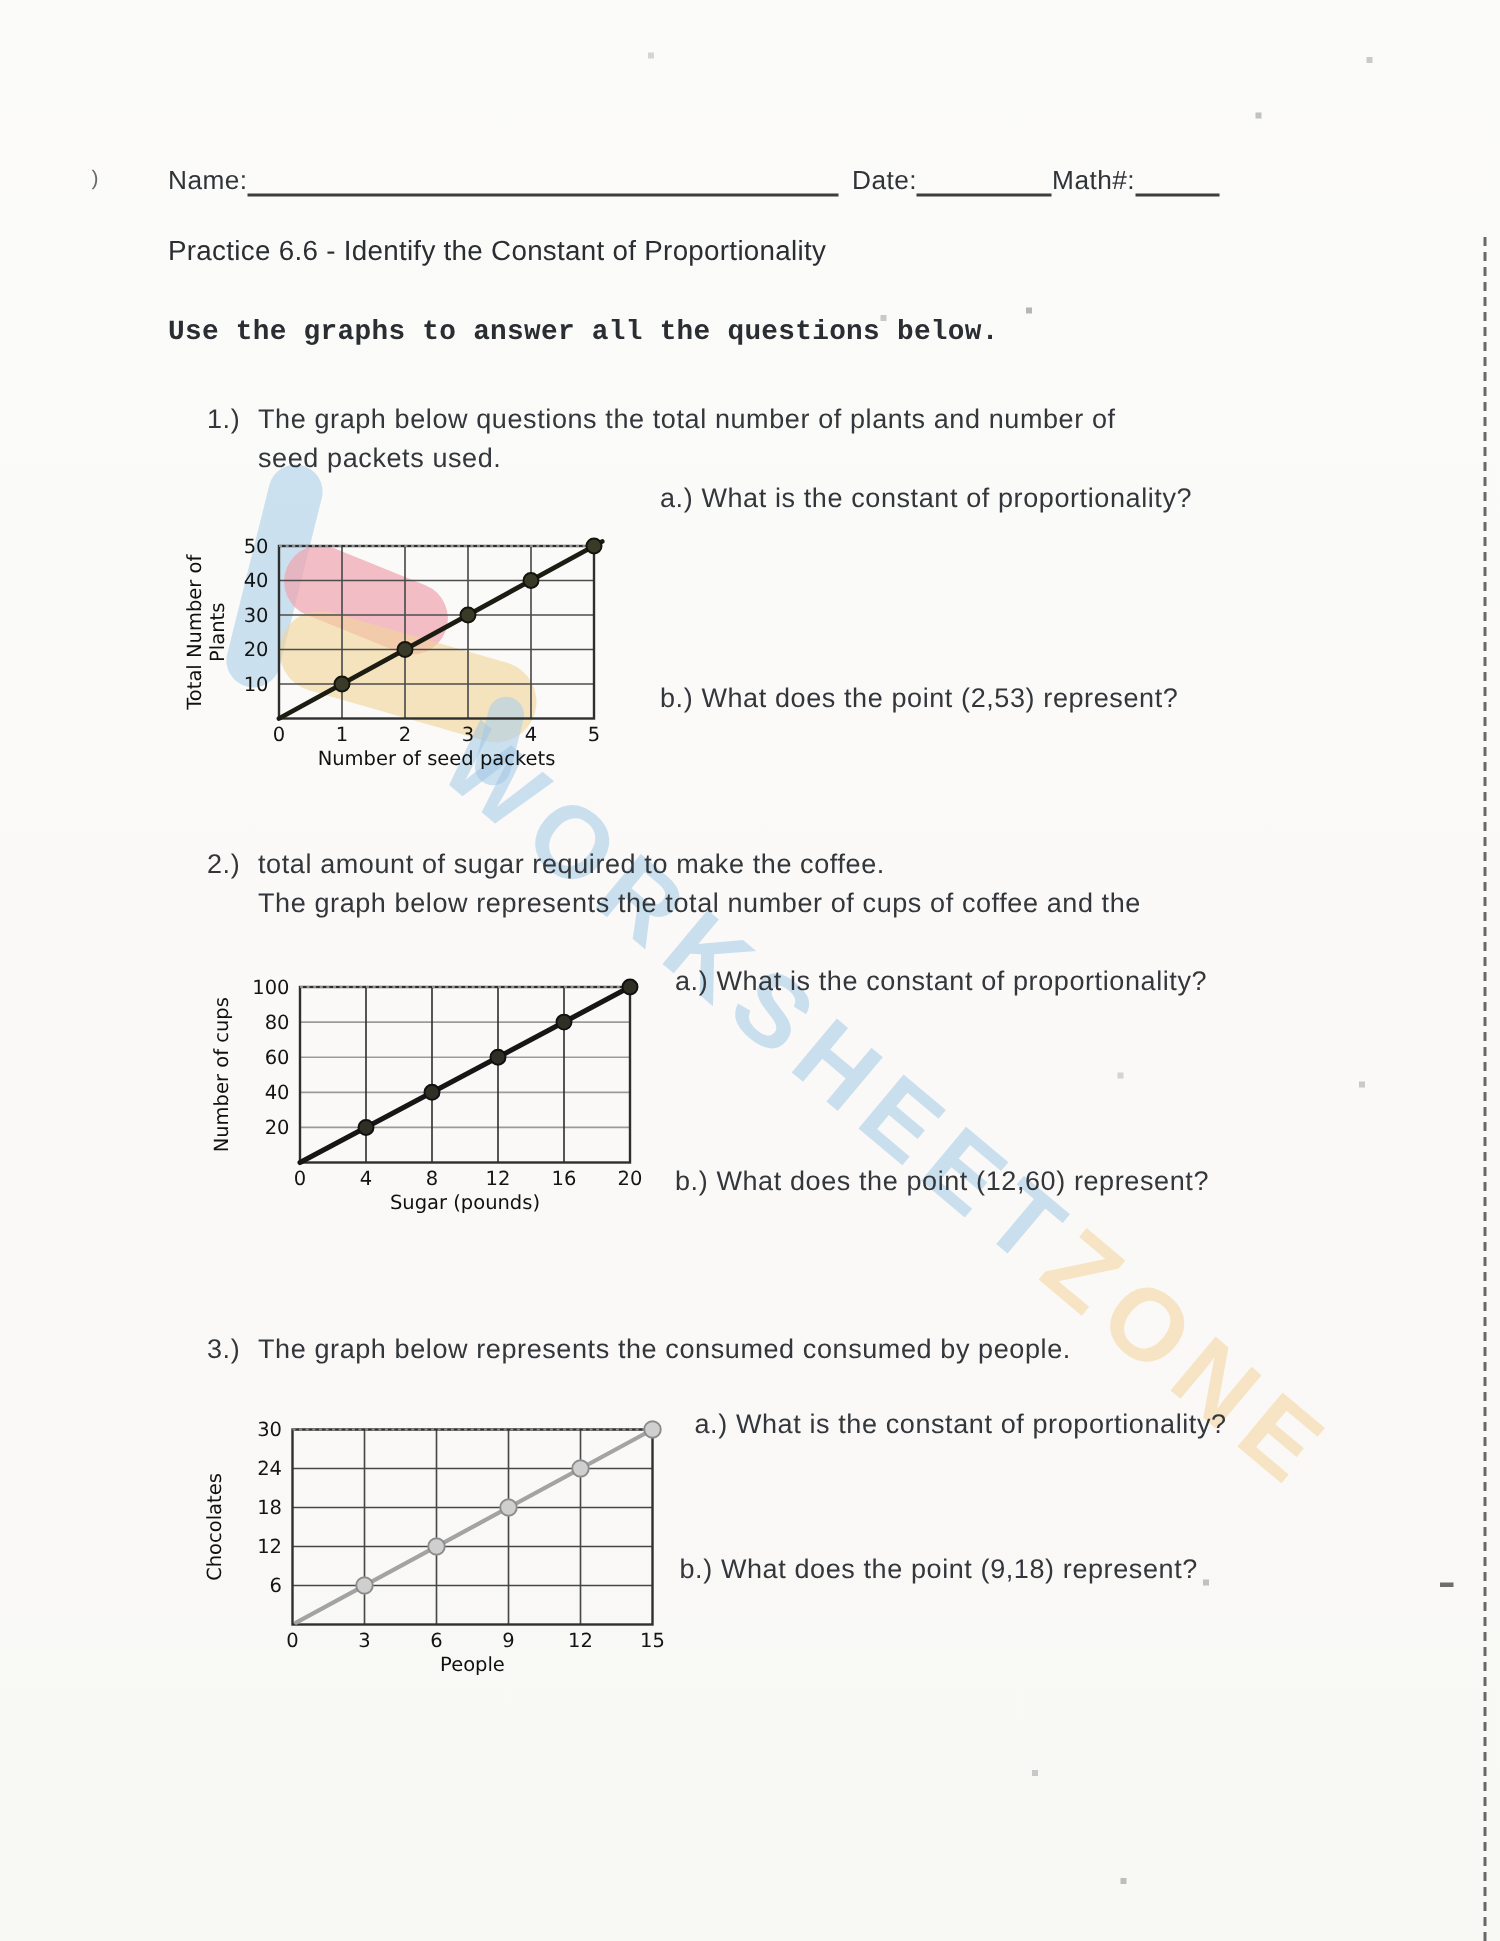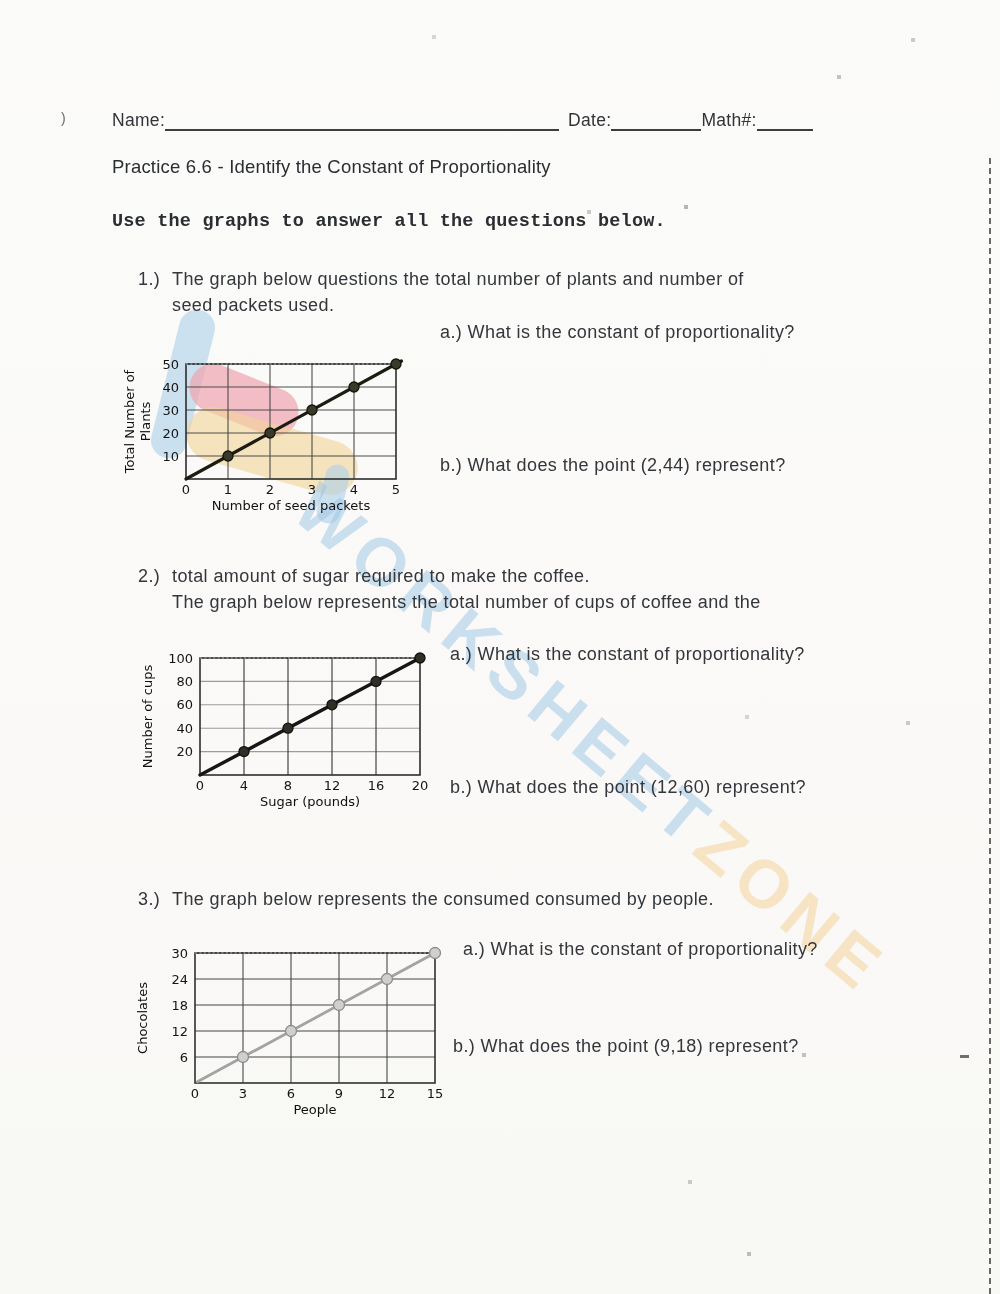--- a/index.html
+++ b/index.html
@@ -146,21 +146,21 @@
         <text x="68" y="139" text-anchor="middle" class="tick">0</text>
         <text x="110" y="139" text-anchor="middle" class="tick">1</text>
         <text x="152" y="139" text-anchor="middle" class="tick">2</text>
         <text x="194" y="139" text-anchor="middle" class="tick">3</text>
         <text x="236" y="139" text-anchor="middle" class="tick">4</text>
         <text x="278" y="139" text-anchor="middle" class="tick">5</text>
         <text x="173" y="155" text-anchor="middle" class="axis-label">Number of seed packets</text>
         <text x="16" y="66.5" text-anchor="middle" class="axis-label" transform="rotate(-90 16 66.5)">Total Number of</text>
         <text x="31.5" y="66.5" text-anchor="middle" class="axis-label" transform="rotate(-90 31.5 66.5)">Plants</text>
       </svg>
-    <div class="part" id="q1b">b.) What does the point (2,44) represent?</div>
+    <div class="part" id="q1b">b.) What does the point (2,53) represent?</div>
 
     <div class="question" id="q2">
       <span class="q-num">2.)</span>
       <span class="q-lines">
         <div>total amount of sugar required to make the coffee.</div>
         <div>The graph below represents the total number of cups of coffee and the</div>
       </span>
     </div>
     <div class="part" id="q2a">a.) What is the constant of proportionality?</div>
     <svg class="chart" id="chart1" width="320" height="172" viewBox="0 0 320 172">

